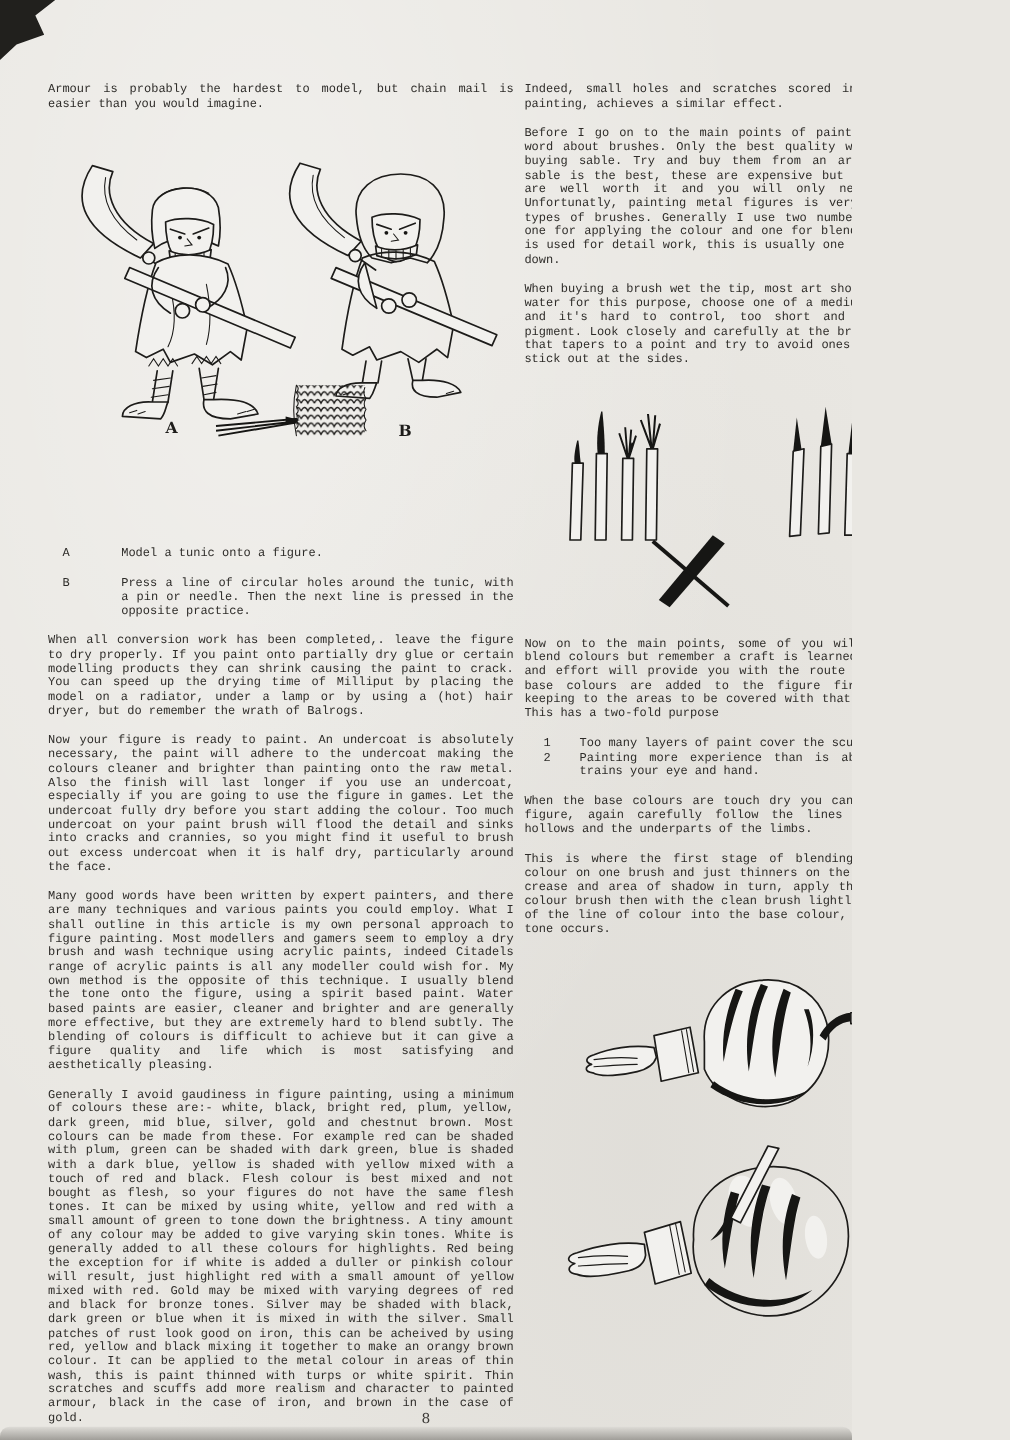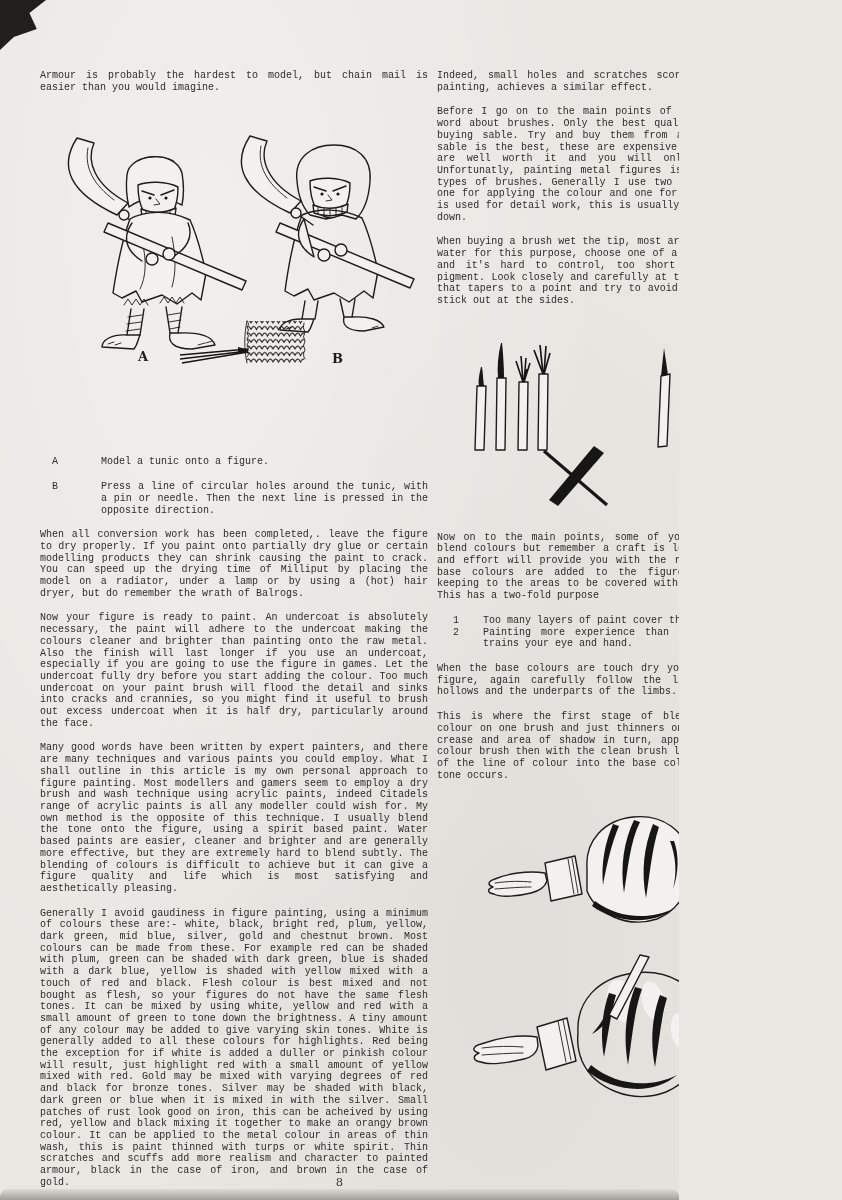--- a/index.html
+++ b/index.html
@@ -1,21 +1,21 @@
 <!DOCTYPE html>
 <html><head>
 <meta charset="utf-8">
 <style>
   html,body{margin:0;padding:0;background:#e9e7e2;}
   .page{position:relative;width:679px;height:1200px;overflow:hidden;
         background:
           radial-gradient(ellipse at 30% 20%, rgba(255,255,255,.35), rgba(0,0,0,0) 60%),
           radial-gradient(ellipse at 75% 80%, rgba(120,115,105,.08), rgba(0,0,0,0) 55%),
           #e9e7e2;
-        font-family:"Liberation Mono", monospace;color:#2e2c29;}
+        font-family:"Liberation Mono", monospace;color:#2e2c29;padding-left:31px;}
   .col{position:absolute;top:70px;width:388px;}
   .col-left{left:40px;}
   .col-right{left:437px;}
   p.body{margin:13px 0 0 0;font-size:10px;line-height:11.7px;text-align:justify;}
   p.body.first{margin-top:0;}
   .fig-orcs{display:block;margin:30px 0 0 2px;}
   .captions{margin-top:88px;}
   .caption-row{display:flex;font-size:10px;line-height:11.7px;margin-top:13px;}
   .caption-row.first{margin-top:0;}
   .cap-label{flex:none;width:61px;padding-left:12px;box-sizing:border-box;}
@@ -142,21 +142,21 @@
       <text class="fig-label" x="290" y="240">B</text>
     </svg>
 
     <div class="captions">
       <div class="caption-row first">
         <span class="cap-label">A</span>
         <span class="cap-text">Model a tunic onto a figure.</span>
       </div>
       <div class="caption-row">
         <span class="cap-label">B</span>
-        <span class="cap-text">Press a line of circular holes around the tunic, with a pin or needle.  Then the next line is pressed in the opposite direction.</span>
+        <span class="cap-text">Press a line of circular holes around the tunic, with a pin or needle.  Then the next line is pressed in the opposite practice.</span>
       </div>
     </div>
 
     <p class="body mL24">When all conversion work has been completed,. leave the figure to dry properly.  If you paint onto partially dry glue or certain modelling products they can shrink causing the paint to crack.  You can speed up the drying time of Milliput by placing the model on a radiator, under a lamp or by using a (hot) hair dryer, but do remember the wrath of Balrogs.</p>
     <p class="body mL22">Now your figure is ready to paint.  An undercoat is absolutely necessary, the paint will adhere to the undercoat making the colours cleaner and brighter than painting onto the raw metal. Also the finish will last longer if you use an undercoat, especially if you are going to use the figure in games.  Let the undercoat fully dry before you start adding the colour.  Too much undercoat on your paint brush will flood the detail and sinks into cracks and crannies, so you might find it useful to brush out excess undercoat when it is half dry, particularly around the face.</p>
     <p class="body m18">Many good words have been written by expert painters, and there are many techniques and various paints you could employ.  What I shall outline in this article is my own personal approach to figure painting.  Most modellers and gamers seem to employ a dry brush and wash technique using acrylic paints, indeed Citadels range of acrylic paints is all any modeller could wish for.  My own method is the opposite of this technique.  I usually blend the tone onto the figure, using a spirit based paint.  Water based paints are easier, cleaner and brighter and are generally more effective, but they are extremely hard to blend subtly.  The blending of colours is difficult to achieve but it can give a figure quality and life which is most satisfying and aesthetically pleasing.</p>
     <p class="body">Generally I avoid gaudiness in figure painting, using a minimum of colours these are:- white, black, bright red, plum, yellow, dark green, mid blue, silver, gold and chestnut brown.  Most colours can be made from these. For example red can be shaded with plum, green can be shaded with dark green, blue is shaded with a dark blue, yellow is shaded with yellow mixed with a touch of red and black.  Flesh colour is best mixed and not bought as flesh, so your figures do not have the same flesh tones.  It can be mixed by using white, yellow and red with a small amount of green to tone down the brightness.  A tiny amount of any colour may be added to give varying skin tones. White is generally added to all these colours for highlights.  Red being the exception for if white is added a duller or pinkish colour will result, just highlight red with a small amount of yellow mixed with red.  Gold may be mixed with varying degrees of red and black for bronze tones.  Silver may be shaded with black, dark green or blue when it is mixed in with the silver.  Small patches of rust look good on iron, this can be acheived by using red, yellow and black mixing it together to make an orangy brown colour.  It can be applied to the metal colour in areas of thin wash, this is paint thinned with turps or white spirit.  Thin scratches and scuffs add more realism and character to painted armour, black in the case of iron, and brown in the case of gold.</p>
   </div>
 
   <div class="col col-right">

